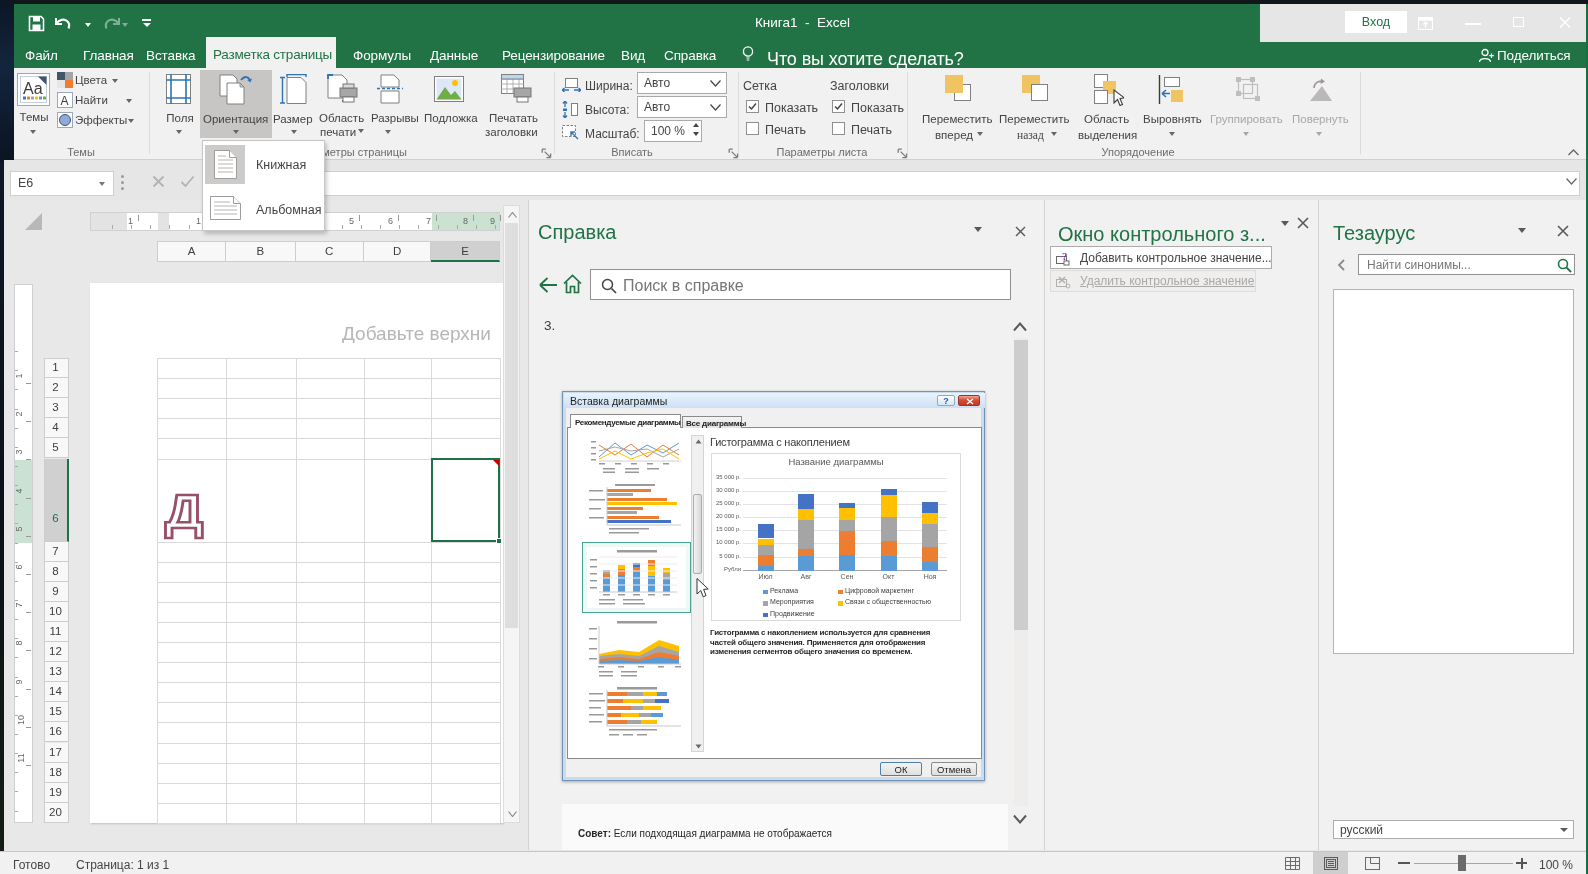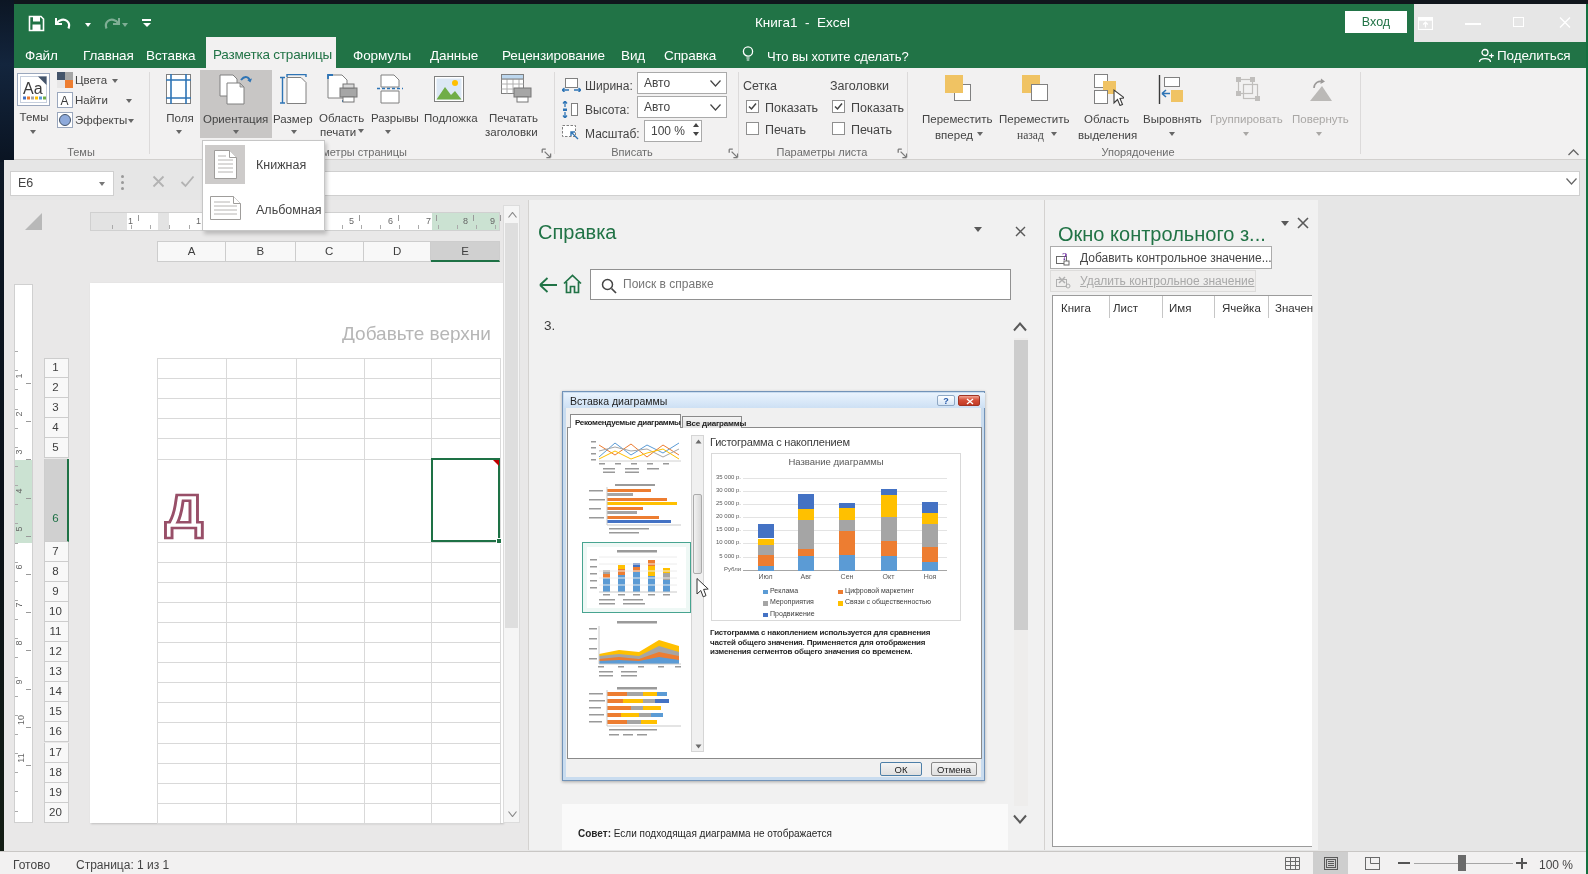--- a/index.html
+++ b/index.html
@@ -5,21 +5,21 @@
 * { margin:0; padding:0; box-sizing:border-box; }
 html,body { width:1588px; height:874px; overflow:hidden; }
 body { font-family:"Liberation Sans", sans-serif; background:#e6e6e6; }
 #screen { position:relative; width:1588px; height:874px; overflow:hidden; }
 .abs { position:absolute; }
 
 #wall-top { left:0; top:0; width:1588px; height:4px; background:#10161c; }
 #wall-left { left:0; top:0; width:14px; height:162px; background:linear-gradient(180deg,#0c1624 0%,#13253d 40%,#0a1422 100%); }
 #wall-left2 { left:0; top:162px; width:4px; height:689px; background:linear-gradient(180deg,#0d1826 0%,#0a1018 50%,#131d14 100%); }
 #win-right { left:1586px; top:4px; width:2px; height:870px; background:#13703f; }
-#titlebar { left:14px; top:4px; width:1400px; height:38px; background:#217346; }
+#titlebar { left:14px; top:4px; width:1246px; height:38px; background:#217346; }
 #tabrow { left:14px; top:42px; width:1574px; height:26px; background:#217346; }
 .ttxt { position:absolute; color:#fff; font-size:13.5px; top:6px; white-space:nowrap; letter-spacing:-0.1px; }
 #activetab { position:absolute; left:192px; top:-5px; width:130px; height:31px; background:#f2f1f1; }
 #activetab span { position:absolute; left:7px; top:10px; color:#217346; font-size:13.5px; letter-spacing:-0.2px; white-space:nowrap; }
 
 #ribbon { left:14px; top:68px; width:1574px; height:92px; background:#f2f1f1; border-bottom:1px solid #d2d0ce; }
 .gdiv { position:absolute; top:4px; width:1px; height:82px; background:#dcdada; }
 .glabel { position:absolute; top:78px; font-size:11px; color:#6c6c6c; text-align:center; white-space:nowrap; }
 .btxt { position:absolute; font-size:11.5px; color:#444; text-align:center; white-space:nowrap; }
 .darr { position:absolute; width:0; height:0; border-left:3.5px solid transparent; border-right:3.5px solid transparent; border-top:4px solid #666; }
@@ -90,21 +90,21 @@
       </div>
     <div class="ttxt" style="left:339px;">Формулы</div>
     <div class="ttxt" style="left:416px;">Данные</div>
     <div class="ttxt" style="left:488px;">Рецензирование</div>
     <div class="ttxt" style="left:607px;">Вид</div>
     <div class="ttxt" style="left:650px;">Справка</div>
     <svg class="abs" style="left:727px;top:3px" width="14" height="18" viewBox="0 0 14 18">
       <circle cx="7" cy="6.5" r="4.6" fill="none" stroke="#fff" stroke-width="1.3"></circle>
       <path d="M5.4 13 H8.6 M5.7 15 H8.3" stroke="#fff" stroke-width="1.2"></path>
     </svg>
-    <div class="ttxt" style="left:753px;top:7px;font-size:13px;">Что вы хотите сделать?</div>
+    <div class="ttxt" style="left:753px;top:7px;font-size:18px;">Что вы хотите сделать?</div>
     <svg class="abs" style="left:1464px;top:6px" width="17" height="15" viewBox="0 0 17 15">
       <circle cx="7" cy="4.5" r="3" fill="none" stroke="#fff" stroke-width="1.3"></circle>
       <path d="M1.5 14 C1.5 9.5 12.5 9.5 12.5 14" fill="none" stroke="#fff" stroke-width="1.3"></path>
       <path d="M13.5 5.5 V10 M11.2 7.7 H15.8" stroke="#fff" stroke-width="1.2"></path>
     </svg>
     <div class="ttxt" style="left:1483px;font-size:13.5px;">Поделиться</div>
   </div>
   <div class="abs" id="wall-left"></div>
   <div class="abs" id="wall-left2"></div>
   <div class="abs" id="ribbon">
@@ -570,21 +570,21 @@
         <path d="M1 8 H18 M1 8 L8.5 1 M1 8 L8.5 15" stroke="#217346" stroke-width="1.8" fill="none"></path>
       </svg>
     <svg class="abs" style="left:34px;top:74px" width="19" height="20" viewBox="0 0 19 20">
         <path d="M1 9.5 L9.5 1.5 L18 9.5 M3.5 8 V18.5 H7.5 V12.5 H11.5 V18.5 H15.5 V8" stroke="#217346" stroke-width="1.7" fill="none"></path>
       </svg>
     <div class="abs" style="left:61px;top:69px;width:421px;height:31px;background:#fff;border:1px solid #919191;">
       <svg class="abs" style="left:10px;top:8px" width="16" height="16" viewBox="0 0 16 16">
           <circle cx="6.5" cy="6.5" r="5" fill="none" stroke="#444" stroke-width="1.5"></circle>
           <path d="M10.5 10.5 L15 15" stroke="#444" stroke-width="1.7"></path>
         </svg>
-      <div class="abs" style="left:32px;top:7px;font-size:12px;color:#767676;">Поиск в справке</div>
+      <div class="abs" style="left:32px;top:7px;font-size:16px;color:#767676;">Поиск в справке</div>
     </div>
     <div class="abs" style="left:15px;top:118px;font-size:13.5px;color:#3b3b3b;">3.</div>
 
     <div class="abs" id="dlg" style="left:33px;top:191px;width:423px;height:390px;background:#f0f0f0;border:1px solid #7293b8;box-shadow:0 0 0 3px #c9dcef inset, 0 1px 3px rgba(0,0,0,0.3);">
       <div class="abs" style="left:1px;top:1px;width:421px;height:15px;background:linear-gradient(180deg,#e9f3fd,#cde0f4);"></div>
       <div class="abs" style="left:7px;top:3px;font-size:10.5px;color:#1e1e1e;">Вставка диаграммы</div>
       <div class="abs" style="left:374px;top:2.5px;width:18px;height:11px;background:linear-gradient(180deg,#fdfeff,#d7e6f6);border:1px solid #8fa8c4;border-radius:2px;text-align:center;font-size:9px;color:#2458a8;line-height:10px;font-weight:bold;">?</div>
       <div class="abs" style="left:395px;top:2.5px;width:22px;height:11px;background:linear-gradient(180deg,#f2a492,#d44e38 45%,#c23a25);border:1px solid #9f3425;border-radius:2px;">
         <svg width="8" height="7" viewBox="0 0 8 7" style="position:absolute;left:7px;top:2px">
             <path d="M1 1 L7 6 M7 1 L1 6" stroke="#fff" stroke-width="1.4"></path>
@@ -867,30 +867,41 @@
       <div class="abs" style="left:29px;top:4px;font-size:12px;color:#444;white-space:nowrap;">Добавить контрольное значение...</div>
     </div>
     <div class="abs" style="left:5px;top:70px;width:206px;height:22px;background:#efeeed;border:1px solid #dddcdb;">
       <svg class="abs" style="left:5px;top:3px" width="17" height="15" viewBox="0 0 17 15">
         <rect x="0.5" y="5.5" width="10" height="7" fill="none" stroke="#b0b0b0"></rect>
         <path d="M3 3 L9 9 M9 3 L3 9" stroke="#b0b0b0" stroke-width="1.5"></path>
         <circle cx="12" cy="12" r="2" fill="none" stroke="#b0b0b0"></circle>
       </svg>
       <div class="abs" style="left:29px;top:3px;font-size:12px;color:#a9a9a9;text-decoration:underline;white-space:nowrap;">Удалить контрольное значение</div>
     </div>
-    <div class="abs" style="left:7px;top:95px;width:260px;height:552px;background:#fff;border:1px solid #9b9b9b;border-right:none;">
-      <div class="abs" style="left:8px;top:6px;font-size:11.5px;color:#333;">Книга</div>
-      <div class="abs" style="left:60px;top:6px;font-size:11.5px;color:#333;">Лист</div>
-      <div class="abs" style="left:116px;top:6px;font-size:11.5px;color:#333;">Имя</div>
-      <div class="abs" style="left:169px;top:6px;font-size:11.5px;color:#333;">Ячейка</div>
-      <div class="abs" style="left:222px;top:6px;font-size:11.5px;color:#333;">Значен</div>
-      <div class="abs" style="left:56px;top:0;width:1px;height:22px;background:#c6c6c6;"></div>
-      <div class="abs" style="left:109px;top:0;width:1px;height:22px;background:#c6c6c6;"></div>
-      <div class="abs" style="left:161px;top:0;width:1px;height:22px;background:#c6c6c6;"></div>
-      <div class="abs" style="left:215px;top:0;width:1px;height:22px;background:#c6c6c6;"></div>
+  </div>
+  <div class="abs pane" id="pane-thes" style="left:1318px; width:268px; border-left:1px solid #d4d2d0;">
+    <div class="pane-title" style="left:14px;top:22px;">Тезаурус</div>
+    <div class="abs" style="left:199px;top:28px;width:0;height:0;border-left:4.5px solid transparent;border-right:4.5px solid transparent;border-top:5px solid #595959;"></div>
+    <svg class="abs" style="left:238px;top:25px" width="12" height="12" viewBox="0 0 12 12">
+        <path d="M1 1 L11 11 M11 1 L1 11" stroke="#595959" stroke-width="1.6"></path>
+      </svg>
+    <svg class="abs" style="left:18px;top:59px" width="8" height="12" viewBox="0 0 8 12">
+        <path d="M7 1 L2 6 L7 11" stroke="#8a8a8a" stroke-width="1.8" fill="none"></path>
+      </svg>
+    <div class="abs" style="left:39px;top:54px;width:217px;height:21px;background:#fff;border:1px solid #919191;">
+      <div class="abs" style="left:8px;top:3px;font-size:12px;color:#777;">Найти синонимы...</div>
+      <svg class="abs" style="left:198px;top:3px" width="15" height="15" viewBox="0 0 15 15">
+          <circle cx="6" cy="6" r="4.5" fill="none" stroke="#217346" stroke-width="1.6"></circle>
+          <path d="M9.5 9.5 L14 14" stroke="#217346" stroke-width="1.8"></path>
+        </svg>
+    </div>
+    <div class="abs" style="left:14px;top:89px;width:241px;height:365px;background:#fff;border:1px solid #b4b4b4;"></div>
+    <div class="abs" style="left:14px;top:620px;width:241px;height:19px;background:#fff;border:1px solid #acacac;">
+      <div class="abs" style="left:6px;top:2px;font-size:12px;color:#444;">русский</div>
+      <div class="abs" style="left:226px;top:7px;width:0;height:0;border-left:4px solid transparent;border-right:4px solid transparent;border-top:4.5px solid #595959;"></div>
     </div>
   </div>
   <div class="abs" id="statusbar">
     <div class="abs" style="left:13px;top:6px;">Готово</div>
     <div class="abs" style="left:76px;top:6px;">Страница: 1 из 1</div>
     <svg class="abs" style="left:1285px;top:5px" width="15" height="13" viewBox="0 0 15 13">
       <path d="M0.5 0.5 h14 v12 h-14 z M0.5 4.5 h14 M0.5 8.5 h14 M5.5 0.5 v12 M10.5 0.5 v12" stroke="#6a6a6a" fill="none"></path>
     </svg>
     <div class="abs" style="left:1313px;top:0px;width:35px;height:23px;background:#cecece;"></div>
     <svg class="abs" style="left:1324px;top:5px" width="14" height="13" viewBox="0 0 14 13">

